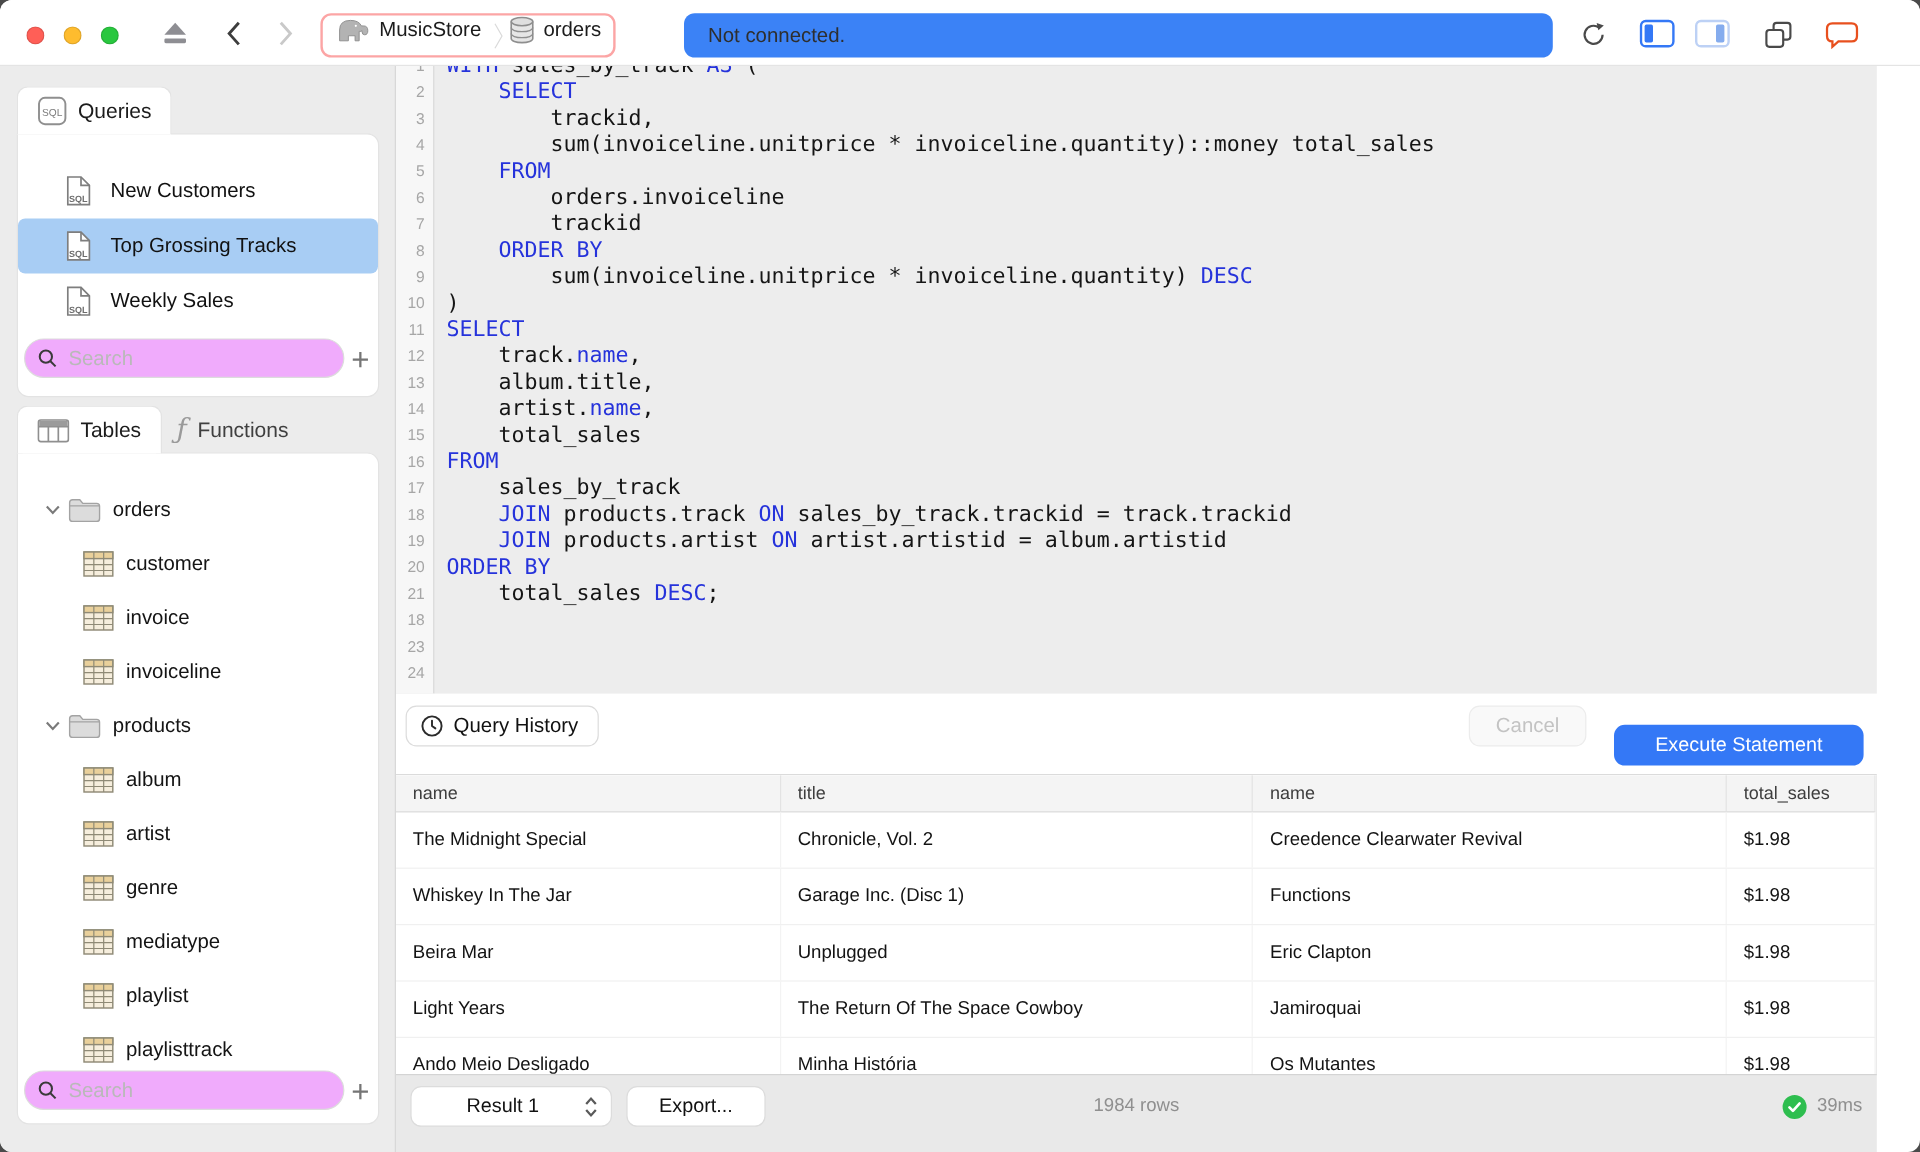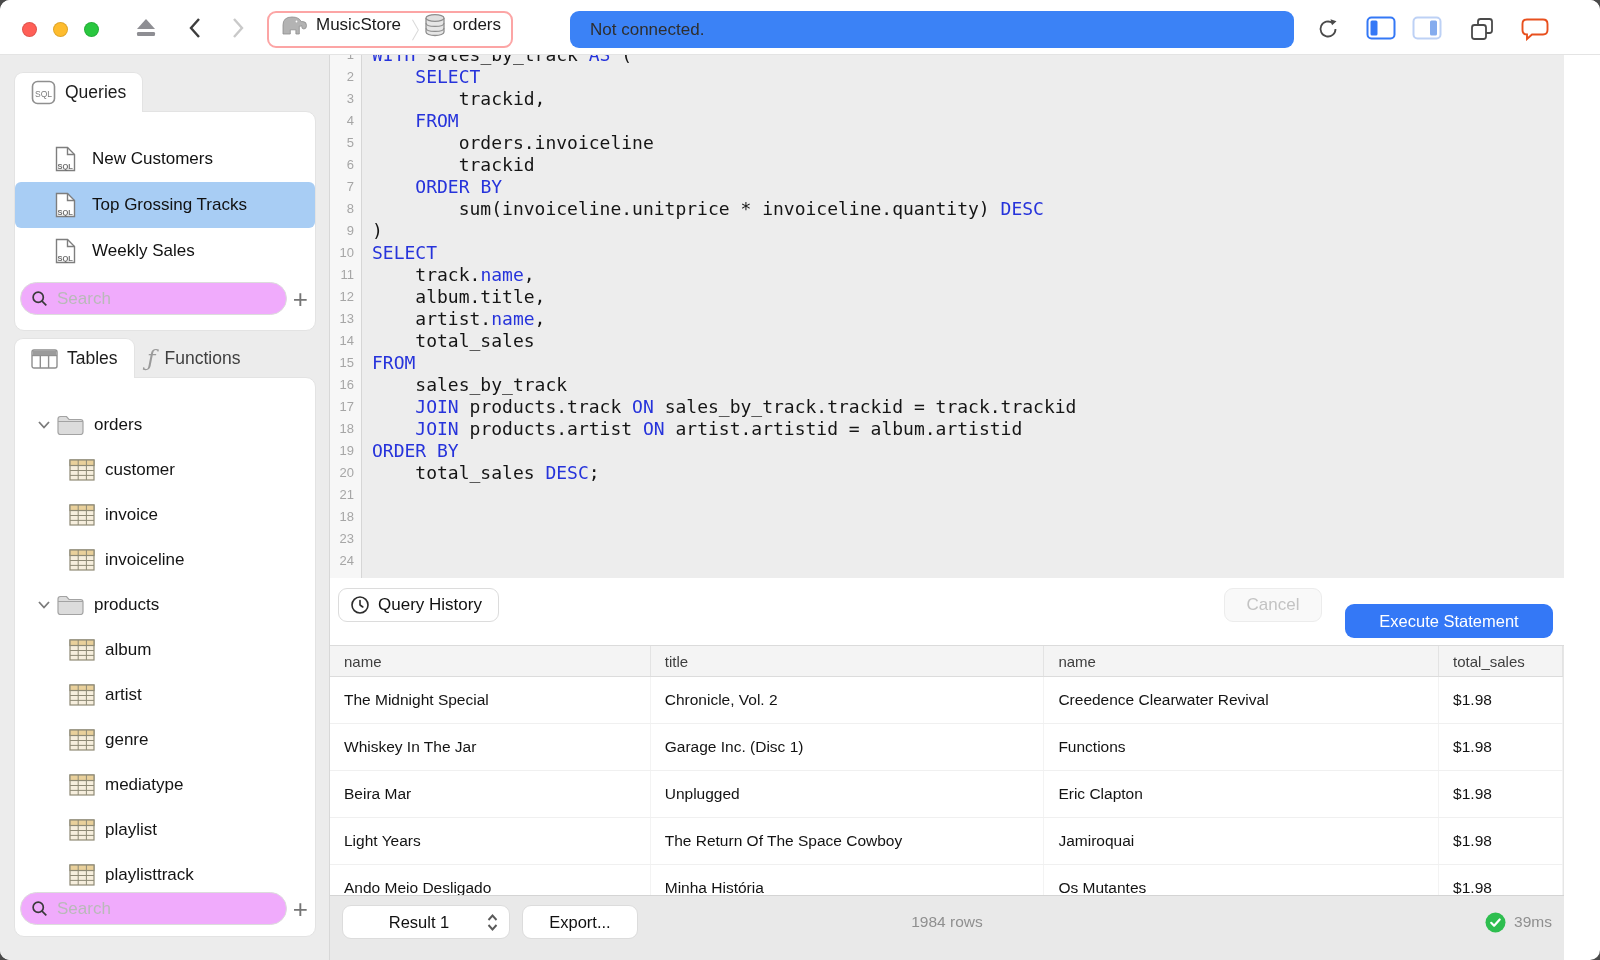--- a/index.html
+++ b/index.html
@@ -354,20 +354,21 @@
           <div>20</div>
           <div>21</div>
           <div>18</div>
           <div>23</div>
           <div>24</div>
         </div>
       <div class="ccol" id="code">
           <div class="code-line"><span class="kw">WITH</span><span> sales_by_track </span><span class="kw">AS</span><span> (</span></div>
           <div class="code-line"><span>    </span><span class="kw">SELECT</span></div>
           <div class="code-line"><span>        trackid,</span></div>
+          <div class="code-line"><span>        sum(invoiceline.unitprice * invoiceline.quantity)::money total_sales</span></div>
           <div class="code-line"><span>    </span><span class="kw">FROM</span></div>
           <div class="code-line"><span>        orders.invoiceline</span></div>
           <div class="code-line"><span>        trackid</span></div>
           <div class="code-line"><span>    </span><span class="kw">ORDER BY</span></div>
           <div class="code-line"><span>        sum(invoiceline.unitprice * invoiceline.quantity) </span><span class="kw">DESC</span></div>
           <div class="code-line"><span>)</span></div>
           <div class="code-line"><span class="kw">SELECT</span></div>
           <div class="code-line"><span>    track.</span><span class="kw">name</span><span>,</span></div>
           <div class="code-line"><span>    album.title,</span></div>
           <div class="code-line"><span>    artist.</span><span class="kw">name</span><span>,</span></div>

